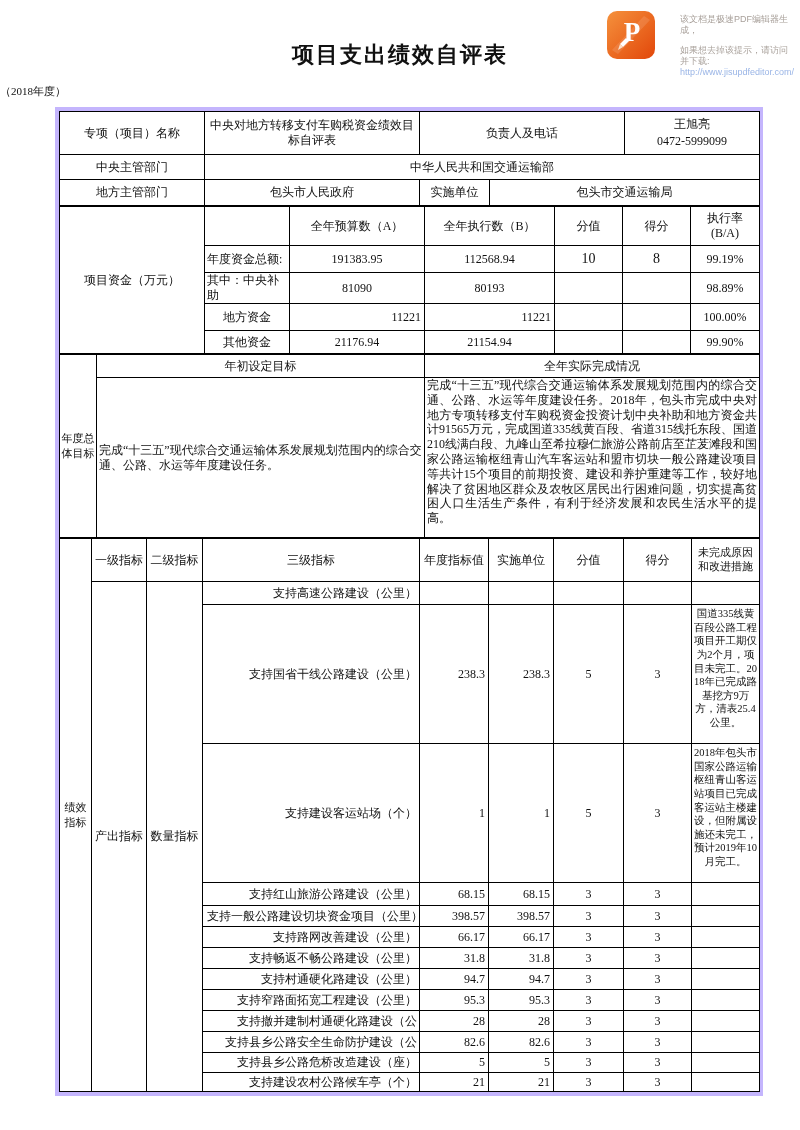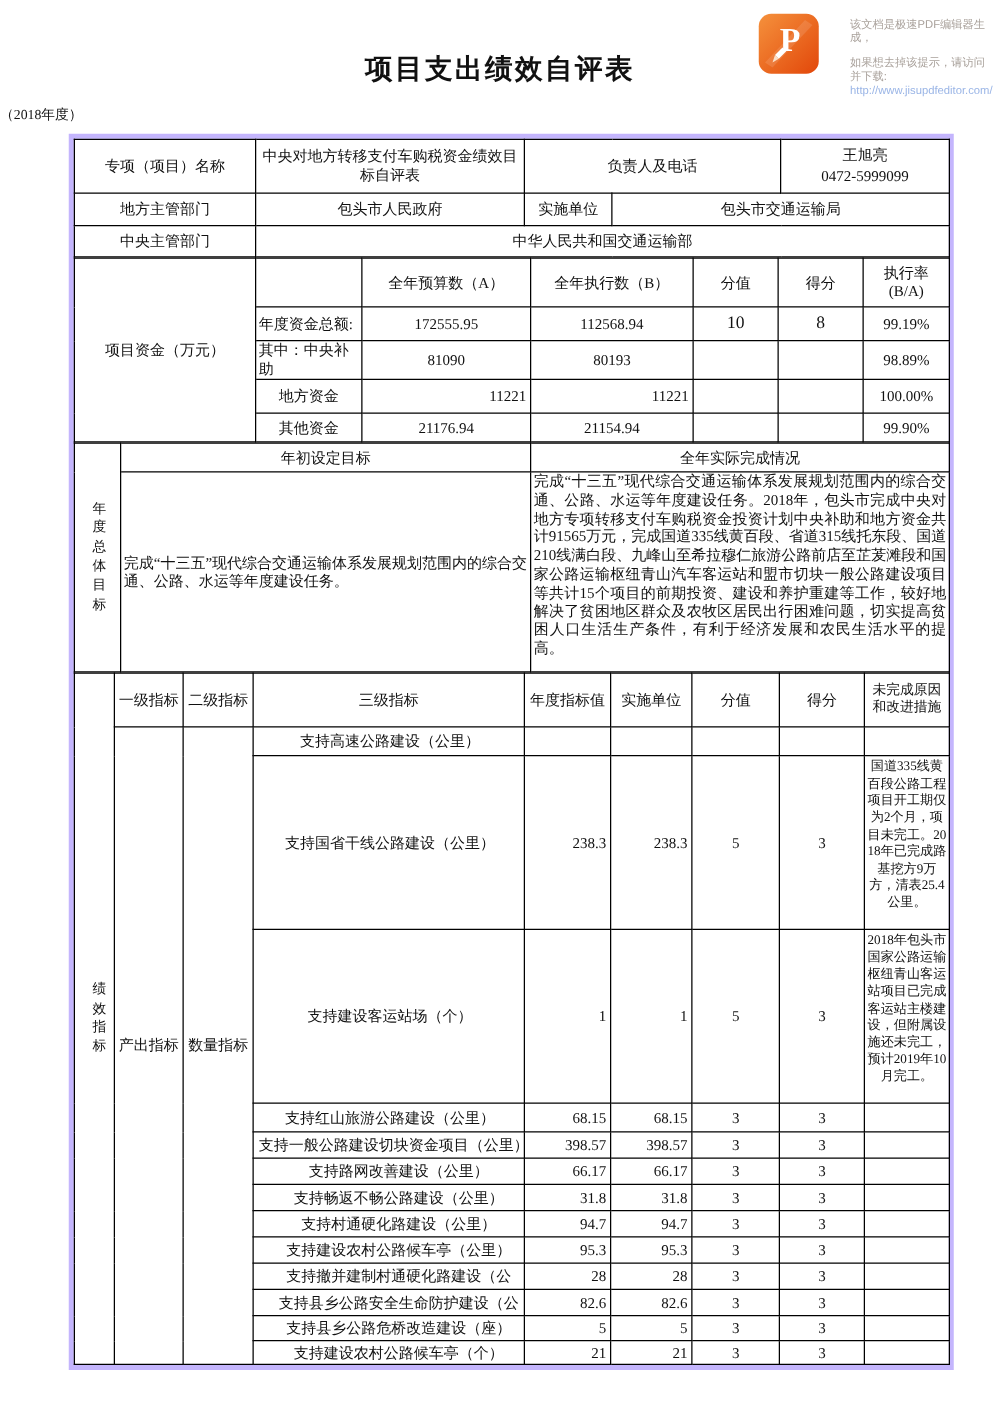--- a/index.html
+++ b/index.html
@@ -16,22 +16,22 @@
   .wm-line.l1{margin-bottom:9px;}
   .wm-link{font-size:9px;color:#9ab5e6;line-height:11px;text-decoration:none;display:block;}
   
   .doc{position:absolute;left:55px;top:107px;width:700px;border:4px solid #c4b5fd;}
   table{border-collapse:collapse;table-layout:fixed;width:700px;}
   td{border:1px solid #000;font-size:12px;padding:0 2px;overflow:hidden;
      text-align:center;vertical-align:middle;line-height:1.25;}
   td.left{text-align:left;}
   td.right{text-align:right;padding-right:3px;}
   td.top{vertical-align:top;}
-  td.vlabel{font-size:11px;padding:0 14px;word-break:break-all;line-height:1.4;}
-  td.name{text-align:center;white-space:nowrap;padding-left:4px;margin-left:38px;}
+  td.vlabel{font-size:11px;padding:0 1px;word-break:break-all;line-height:1.4;}
+  td.name{text-align:right;white-space:nowrap;padding-left:4px;margin-left:38px;}
   td.name.indent{padding-left:18px;border-radius:10px;}
   td.remark{font-size:10.5px;text-align:center;vertical-align:top;line-height:1.3;
             padding:2px 2px;word-break:break-all;}
   td.pre{white-space:pre-line;}
   td.justify{text-align:justify;}
   .two-line span{display:block;line-height:1.4;}
   .goal-text{font-size:12px;line-height:14.8px;text-align:justify;}
 </style>
 </head>
 <body>
@@ -78,28 +78,28 @@
           <tr>
         <td style="height:42px">专项（项目）名称</td>
         <td>中央对地方转移支付车购税资金绩效目标自评表</td>
         <td colspan="2">负责人及电话</td>
         <td class="two-line">
           <span>王旭亮</span>
           <span>0472-5999099</span>
         </td>
       </tr>
       <tr>
+        <td style="height:24px">中央主管部门</td>
+        <td colspan="4">中华人民共和国交通运输部</td>
+      </tr>
+      <tr>
         <td style="height:25px">地方主管部门</td>
         <td>包头市人民政府</td>
         <td>实施单位</td>
         <td colspan="2">包头市交通运输局</td>
-      </tr>
-      <tr>
-        <td style="height:24px">中央主管部门</td>
-        <td colspan="4">中华人民共和国交通运输部</td>
       </tr>
     </tbody>
       </table>
 
     <table>
       <colgroup>
           <col style="width:145px">
           <col style="width:85px">
           <col style="width:135px">
           <col style="width:130px">
@@ -113,21 +113,21 @@
         <td style="height:38px"></td>
         <td>全年预算数（A）</td>
         <td>全年执行数（B）</td>
         <td>分值</td>
         <td>得分</td>
         <td class="pre">执行率
 (B/A)</td>
       </tr>
       <tr>
         <td class="left" style="height:26px">年度资金总额:</td>
-        <td>172555.95</td>
+        <td>191383.95</td>
         <td>112568.94</td>
         <td style="font-size:14px">10</td>
         <td style="font-size:14px">8</td>
         <td>99.19%</td>
       </tr>
       <tr>
         <td class="left" style="height:26px">其中：中央补助</td>
         <td>81090</td>
         <td>80193</td>
         <td></td>
@@ -256,21 +256,21 @@
       </tr>
       <tr>
         <td class="name indent" style="height:20px">支持村通硬化路建设（公里）</td>
         <td class="right">94.7</td>
         <td class="right">94.7</td>
         <td>3</td>
         <td>3</td>
         <td class="remark"></td>
       </tr>
       <tr>
-        <td class="name indent" style="height:20px">支持建设农村公路候车亭（公里）</td>
+        <td class="name indent" style="height:20px">支持窄路面拓宽工程建设（公里）</td>
         <td class="right">95.3</td>
         <td class="right">95.3</td>
         <td>3</td>
         <td>3</td>
         <td class="remark"></td>
       </tr>
       <tr>
         <td class="name indent" style="height:20px">支持撤并建制村通硬化路建设（公</td>
         <td class="right">28</td>
         <td class="right">28</td>

